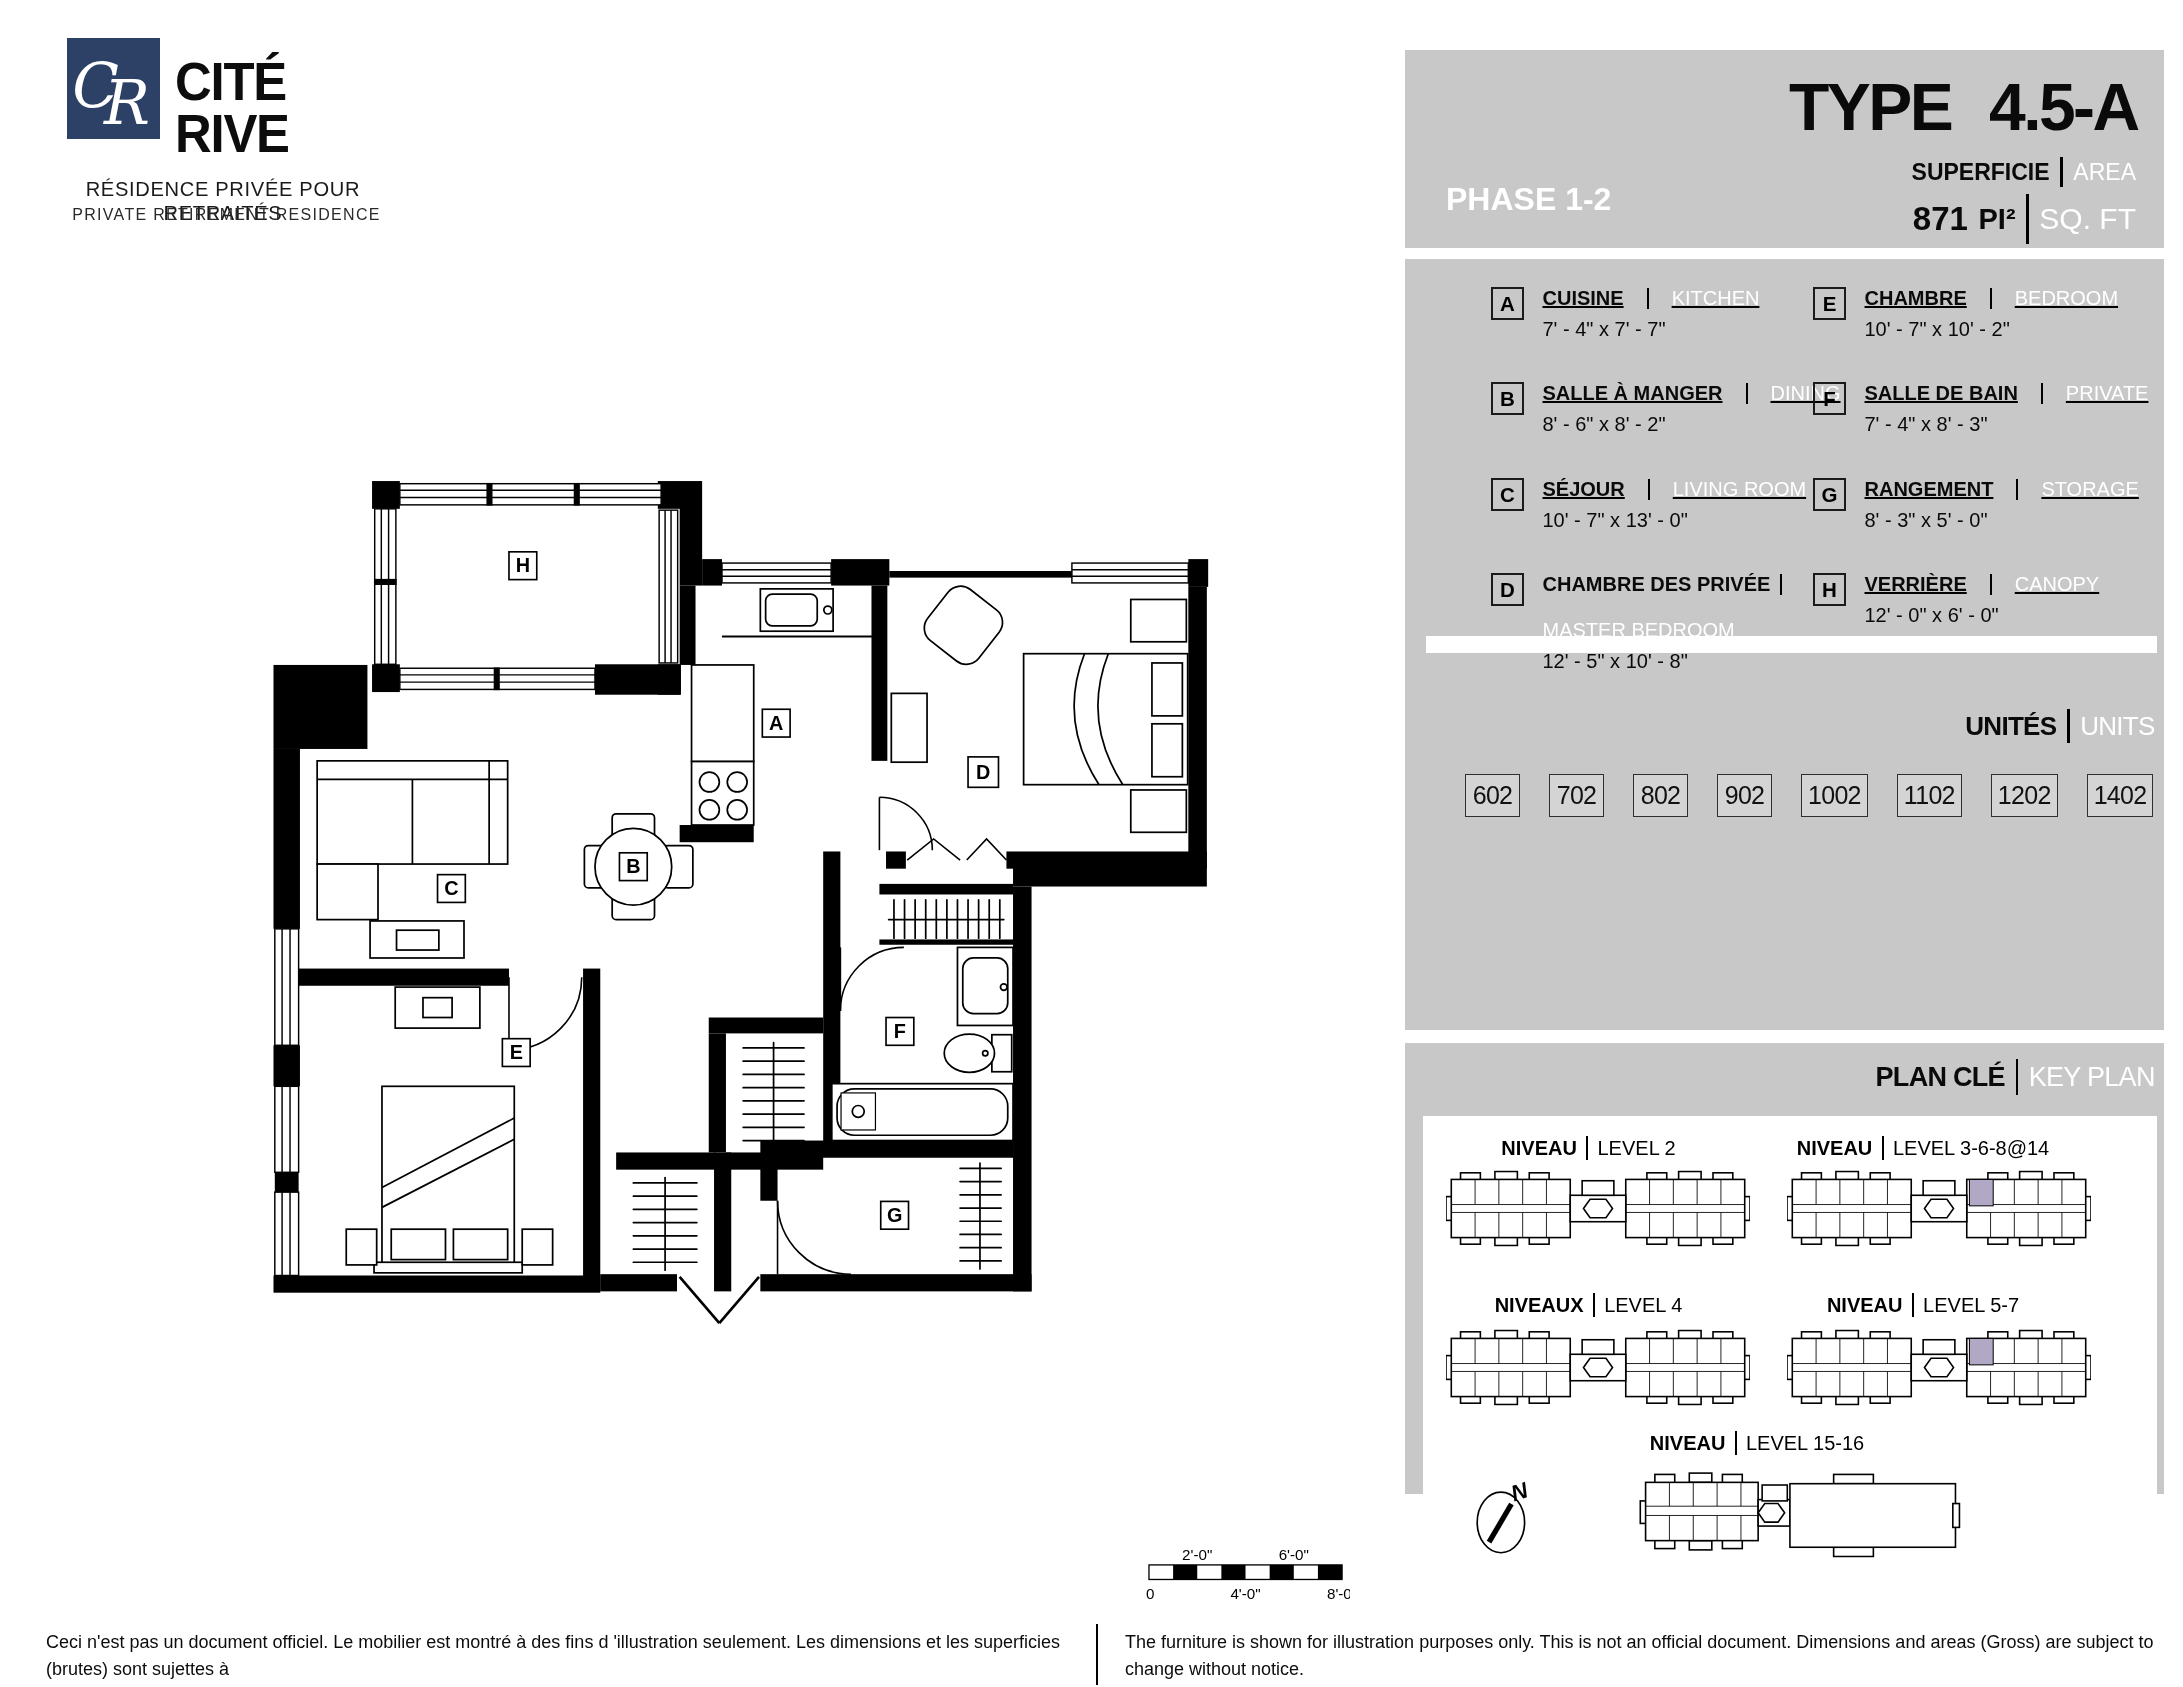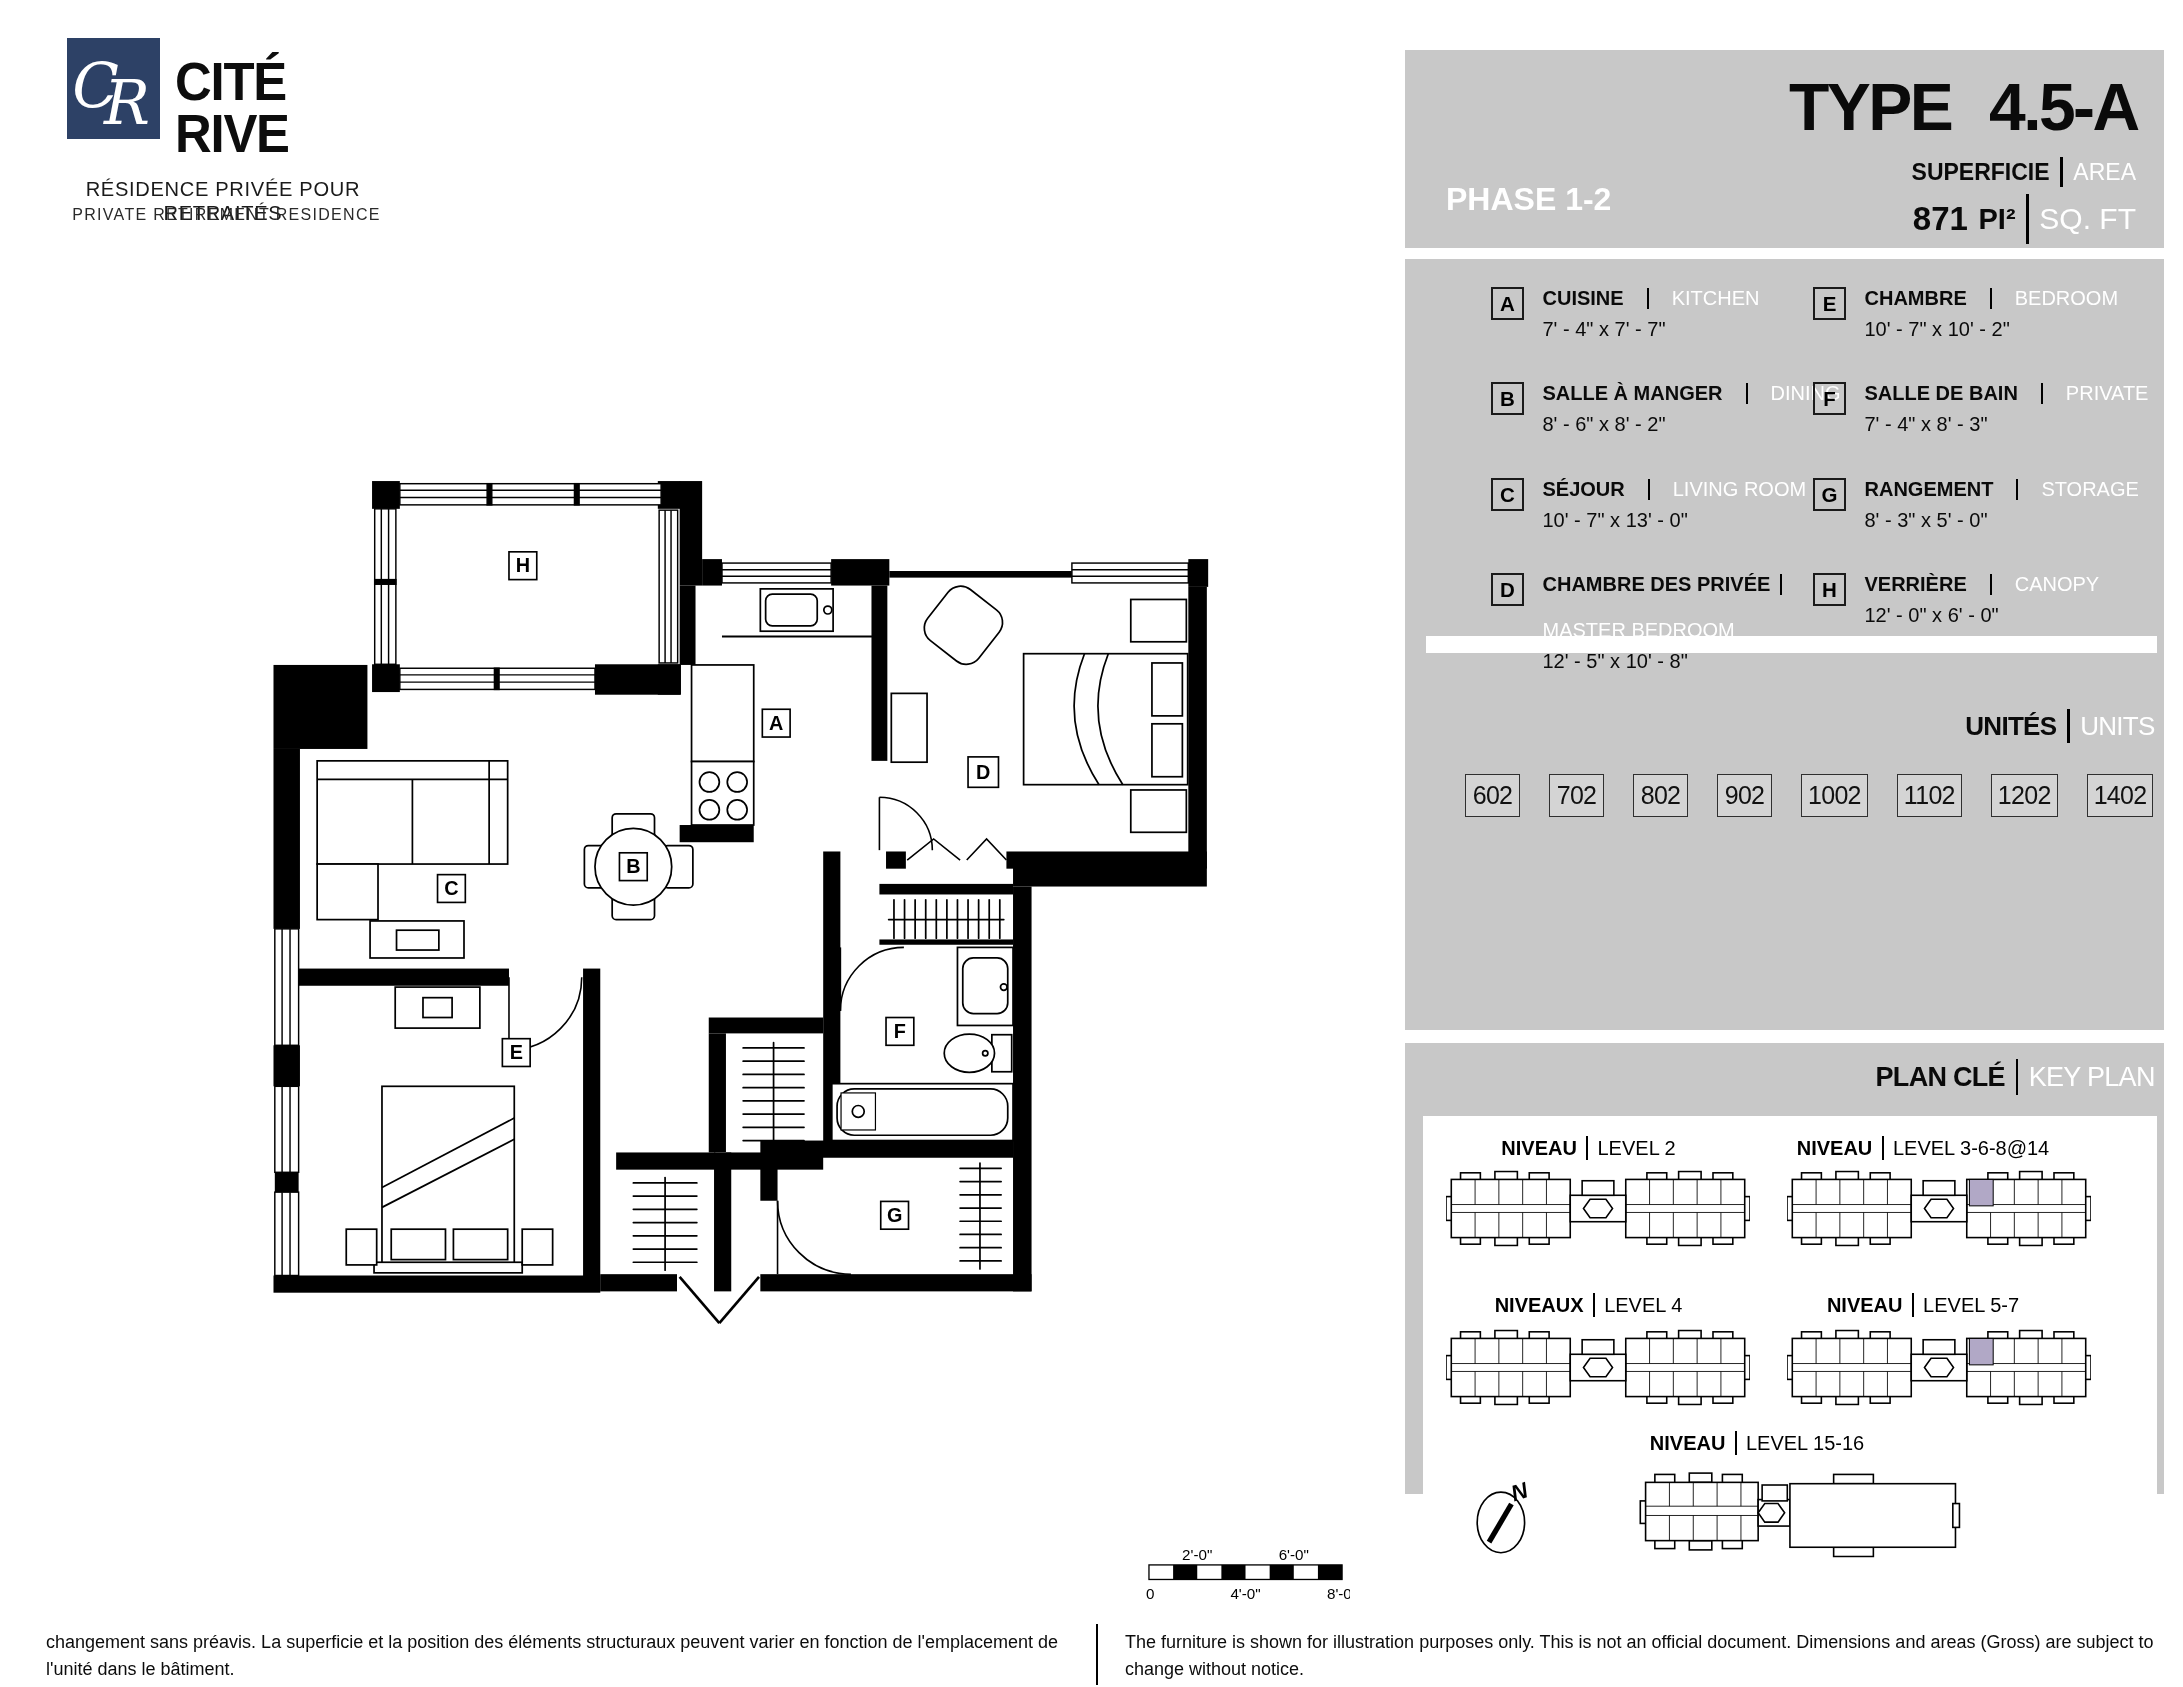--- a/index.html
+++ b/index.html
@@ -30,21 +30,21 @@
   .sup-row .en{font-size:23px;color:#fff;}
   .val-row{position:absolute;right:28px;top:144px;display:flex;align-items:center;gap:10.6px;}
   .val-row .num{font-size:33px;font-weight:800;color:#0a0a0a;}
   .val-row .pi{font-size:29px;font-weight:800;color:#0a0a0a;}
   .val-row .en{font-size:30px;color:#fff;}
   .vbar{display:inline-block;width:2.6px;background:#000;}
 
   
   .lrow{position:absolute;display:flex;gap:18.5px;}
   .lbox{width:29px;height:29px;border:2px solid #1a1a1a;display:flex;align-items:center;justify-content:center;font-size:20.5px;font-weight:bold;flex:none;}
-  .lname{display:flex;align-items:center;gap:23px;white-space:nowrap;}
+  .lname{display:flex;align-items:center;gap:23px;white-space:nowrap;text-decoration:underline;}
   .lname .fr{font-size:20px;font-weight:bold;color:#0a0a0a;}
   .lname .en{font-size:20px;color:#fff;}
   .lname .bar{width:2px;height:21px;background:#000;flex:none;}
   .lname.stack{display:block;}
   .lname.stack .fr{display:inline-block;vertical-align:middle;}
   .lname.stack .bar{display:inline-block;vertical-align:middle;margin-left:9.3px;}
   .lname.stack .en{display:block;margin-top:23px;}
   .dims{font-size:20px;color:#0a0a0a;margin-top:8px;}
   .white-divider{position:absolute;left:21px;top:377px;width:731px;height:17px;background:#fff;}
   .units-head{position:absolute;right:9.3px;top:450px;display:flex;align-items:center;gap:10.6px;}
@@ -629,20 +629,21 @@
 
     <svg class="abs" style="left:46px;top:363px" width="73" height="79" viewBox="0 0 110 120" xmlns="http://www.w3.org/2000/svg">
       <ellipse cx="48" cy="66" rx="36" ry="46" fill="none" stroke="#000" stroke-width="2.5"></ellipse>
       <line x1="30" y1="96" x2="64" y2="38" stroke="#000" stroke-width="8"></line>
       <text x="68" y="34" font-size="34" font-weight="bold" font-style="italic" transform="rotate(-18 68 34)">N</text>
     </svg>
   </div>
 </div>
 
 <div class="note" id="note-fr">
+  <div>Ceci n'est pas un document officiel.  Le mobilier est montré à des fins d 'illustration seulement.  Les dimensions et les superficies (brutes) sont sujettes à</div>
   <div>changement sans préavis. La superficie et la position des éléments structuraux peuvent varier en fonction de l'emplacement de l'unité dans le bâtiment.</div>
 </div>
 <div class="note-divider"></div>
 <div class="note" id="note-en">
   <div>The furniture is shown for illustration purposes only.  This is not an official document.  Dimensions and areas (Gross) are subject to change without notice.</div>
   <div>Area and position of structural elements may vary depending of location of unit in building.</div>
 </div>
 
 
 </body></html>

